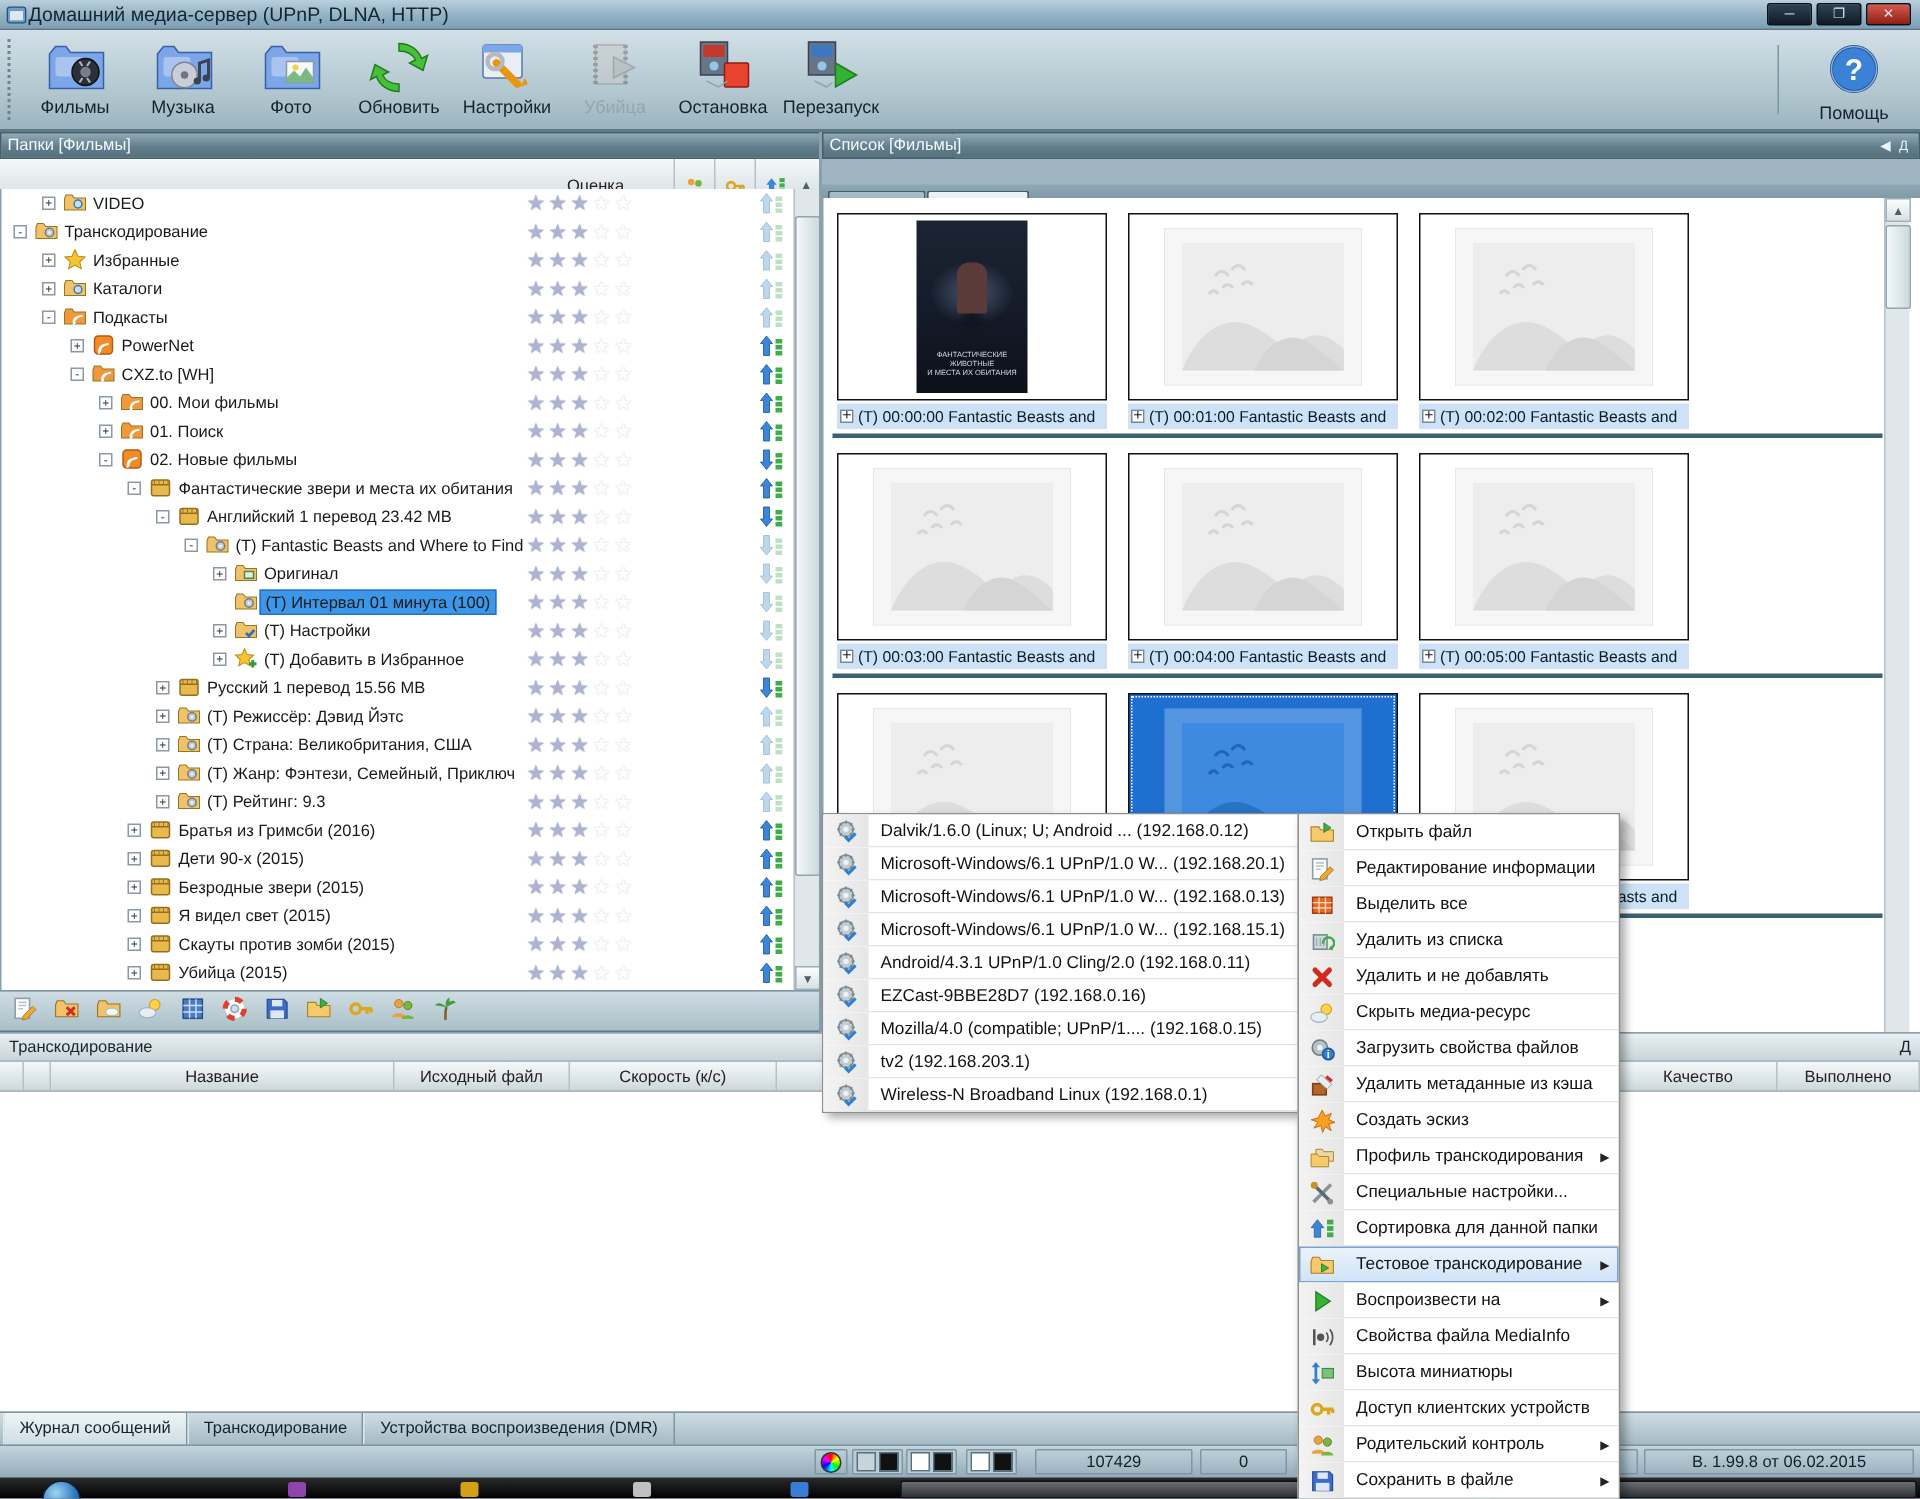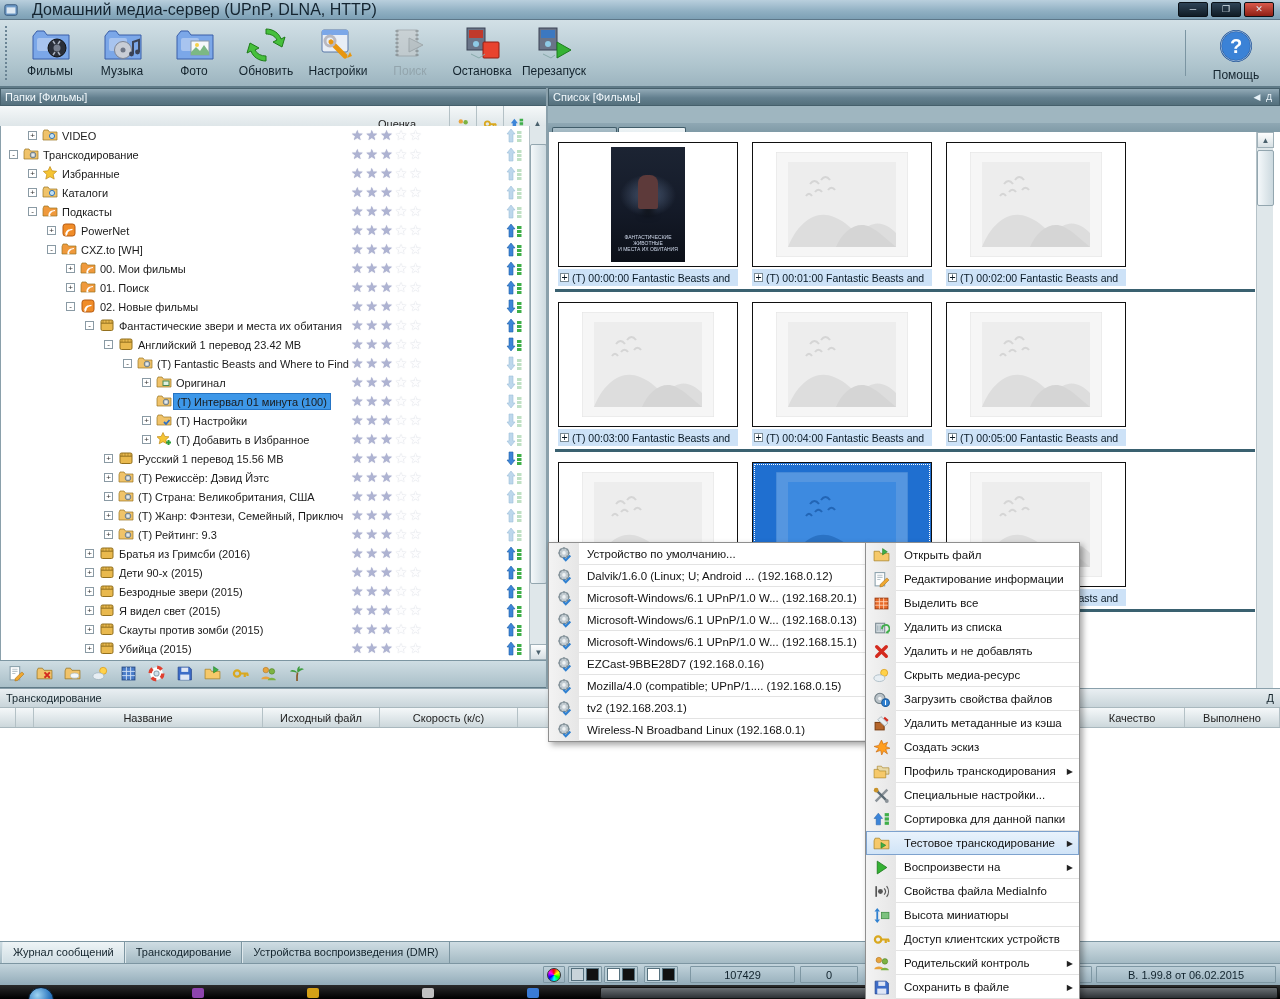--- a/index.html
+++ b/index.html
@@ -4,21 +4,21 @@
 <style>
   * { margin:0; padding:0; box-sizing:border-box; }
   html,body { width:1280px; height:999px; overflow:hidden; }
   body { position:relative; font-family:"Liberation Sans",sans-serif; font-size:11px; color:#1a1a1a; background:#9fb6c0; }
   .abs { position:absolute; }
 
   
   #titlebar { left:0; top:0; width:1280px; height:20px;
     background:linear-gradient(#b9cfdd,#8fafc2 60%,#7da0b5); border-bottom:1px solid #5d7789;
     display:flex; align-items:center; padding:0 4px; }
-  #titlebar .title { margin-left:14px; font-size:16px; color:#142430; }
+  #titlebar .title { margin-left:1px; font-size:13px; color:#142430; }
   .winbtns { position:absolute; right:6px; top:2px; display:flex; gap:3px; }
   .winbtn { width:30px; height:15px; background:linear-gradient(#2e4356,#101c26); border:1px solid #0a1118;
     color:#dce8f0; font-size:9px; line-height:13px; text-align:center; border-radius:2px; }
   .winbtn.close { background:linear-gradient(#d9594c,#8e1f14); }
   #app-icon { width:14px; height:14px; }
 
   
   #toolbar { left:0; top:20px; width:1280px; height:68px;
     background:linear-gradient(#d2e0e6,#aec4cd 70%,#9cb4bf); border-bottom:2px solid #5f7a87;
     display:flex; align-items:flex-start; padding-left:14px; }
@@ -198,21 +198,21 @@
         <path d="M30 34l5-2-2-4" fill="#e8960f"></path>
       </svg>
       <span>Настройки</span>
     </div>
     <div class="tbtn disabled">
       <svg viewBox="0 0 42 40">
         <rect x="8" y="6" width="20" height="26" fill="#c8c8c8" stroke="#888"></rect>
         <path d="M8 6v26M28 6v26" stroke="#666" stroke-width="3" stroke-dasharray="2 2"></path>
         <path d="M20 14l14 7-14 7z" fill="#b0b0b0" stroke="#808080"></path>
       </svg>
-      <span>Поиск</span>
+      <span>Убийца</span>
     </div>
     <div class="tbtn">
       <svg viewBox="0 0 42 40">
         <rect x="6" y="4" width="18" height="22" fill="#6a7488" stroke="#3a4254"></rect>
         <rect x="8" y="6" width="14" height="8" fill="#c0392b"></rect>
         <circle cx="15" cy="20" r="3" fill="#8ecae6"></circle>
         <rect x="22" y="18" width="16" height="16" fill="#e8432e" stroke="#8e1f14" rx="1"></rect>
         <path d="M10 30l8 4 6-4" stroke="#8aa" fill="none"></path>
       </svg>
       <span>Остановка</span>
@@ -1033,65 +1033,65 @@
 <div id="device-menu" class="abs menu">
     <div class="mitem">
       <span class="gutter">
         <svg viewBox="0 0 16 16" width="17" height="17">
           <circle cx="7.5" cy="6.5" r="4.6" fill="#c3ccd2" stroke="#7b8a92"></circle>
           <path d="M7.5 1v2M7.5 10v2M2 6.5h2M11 6.5h2M3.6 2.6l1.4 1.4M10 9l1.5 1.5M11.4 2.6L10 4M5 9l-1.4 1.5" stroke="#7b8a92"></path>
           <circle cx="7.5" cy="6.5" r="1.7" fill="#eef2f4"></circle>
           <path d="M7 11l2.2 2.3 4.3-4.3" stroke="#2f80d0" stroke-width="2" fill="none"></path>
         </svg>
       </span>
-      <span class="mlabel">Устройство по умолчанию...</span>
+      <span class="mlabel">Dalvik/1.6.0 (Linux; U; Android ... (192.168.0.12)</span>
     </div>
     <div class="mitem">
       <span class="gutter">
         <svg viewBox="0 0 16 16" width="17" height="17">
           <circle cx="7.5" cy="6.5" r="4.6" fill="#c3ccd2" stroke="#7b8a92"></circle>
           <path d="M7.5 1v2M7.5 10v2M2 6.5h2M11 6.5h2M3.6 2.6l1.4 1.4M10 9l1.5 1.5M11.4 2.6L10 4M5 9l-1.4 1.5" stroke="#7b8a92"></path>
           <circle cx="7.5" cy="6.5" r="1.7" fill="#eef2f4"></circle>
           <path d="M7 11l2.2 2.3 4.3-4.3" stroke="#2f80d0" stroke-width="2" fill="none"></path>
         </svg>
       </span>
-      <span class="mlabel">Dalvik/1.6.0 (Linux; U; Android ... (192.168.0.12)</span>
+      <span class="mlabel">Microsoft-Windows/6.1 UPnP/1.0 W... (192.168.20.1)</span>
     </div>
     <div class="mitem">
       <span class="gutter">
         <svg viewBox="0 0 16 16" width="17" height="17">
           <circle cx="7.5" cy="6.5" r="4.6" fill="#c3ccd2" stroke="#7b8a92"></circle>
           <path d="M7.5 1v2M7.5 10v2M2 6.5h2M11 6.5h2M3.6 2.6l1.4 1.4M10 9l1.5 1.5M11.4 2.6L10 4M5 9l-1.4 1.5" stroke="#7b8a92"></path>
           <circle cx="7.5" cy="6.5" r="1.7" fill="#eef2f4"></circle>
           <path d="M7 11l2.2 2.3 4.3-4.3" stroke="#2f80d0" stroke-width="2" fill="none"></path>
         </svg>
       </span>
-      <span class="mlabel">Microsoft-Windows/6.1 UPnP/1.0 W... (192.168.20.1)</span>
+      <span class="mlabel">Microsoft-Windows/6.1 UPnP/1.0 W... (192.168.0.13)</span>
     </div>
     <div class="mitem">
       <span class="gutter">
         <svg viewBox="0 0 16 16" width="17" height="17">
           <circle cx="7.5" cy="6.5" r="4.6" fill="#c3ccd2" stroke="#7b8a92"></circle>
           <path d="M7.5 1v2M7.5 10v2M2 6.5h2M11 6.5h2M3.6 2.6l1.4 1.4M10 9l1.5 1.5M11.4 2.6L10 4M5 9l-1.4 1.5" stroke="#7b8a92"></path>
           <circle cx="7.5" cy="6.5" r="1.7" fill="#eef2f4"></circle>
           <path d="M7 11l2.2 2.3 4.3-4.3" stroke="#2f80d0" stroke-width="2" fill="none"></path>
         </svg>
       </span>
-      <span class="mlabel">Microsoft-Windows/6.1 UPnP/1.0 W... (192.168.0.13)</span>
+      <span class="mlabel">Microsoft-Windows/6.1 UPnP/1.0 W... (192.168.15.1)</span>
     </div>
     <div class="mitem">
       <span class="gutter">
         <svg viewBox="0 0 16 16" width="17" height="17">
           <circle cx="7.5" cy="6.5" r="4.6" fill="#c3ccd2" stroke="#7b8a92"></circle>
           <path d="M7.5 1v2M7.5 10v2M2 6.5h2M11 6.5h2M3.6 2.6l1.4 1.4M10 9l1.5 1.5M11.4 2.6L10 4M5 9l-1.4 1.5" stroke="#7b8a92"></path>
           <circle cx="7.5" cy="6.5" r="1.7" fill="#eef2f4"></circle>
           <path d="M7 11l2.2 2.3 4.3-4.3" stroke="#2f80d0" stroke-width="2" fill="none"></path>
         </svg>
       </span>
-      <span class="mlabel">Microsoft-Windows/6.1 UPnP/1.0 W... (192.168.15.1)</span>
+      <span class="mlabel">Android/4.3.1 UPnP/1.0 Cling/2.0 (192.168.0.11)</span>
     </div>
     <div class="mitem">
       <span class="gutter">
         <svg viewBox="0 0 16 16" width="17" height="17">
           <circle cx="7.5" cy="6.5" r="4.6" fill="#c3ccd2" stroke="#7b8a92"></circle>
           <path d="M7.5 1v2M7.5 10v2M2 6.5h2M11 6.5h2M3.6 2.6l1.4 1.4M10 9l1.5 1.5M11.4 2.6L10 4M5 9l-1.4 1.5" stroke="#7b8a92"></path>
           <circle cx="7.5" cy="6.5" r="1.7" fill="#eef2f4"></circle>
           <path d="M7 11l2.2 2.3 4.3-4.3" stroke="#2f80d0" stroke-width="2" fill="none"></path>
         </svg>
       </span>

